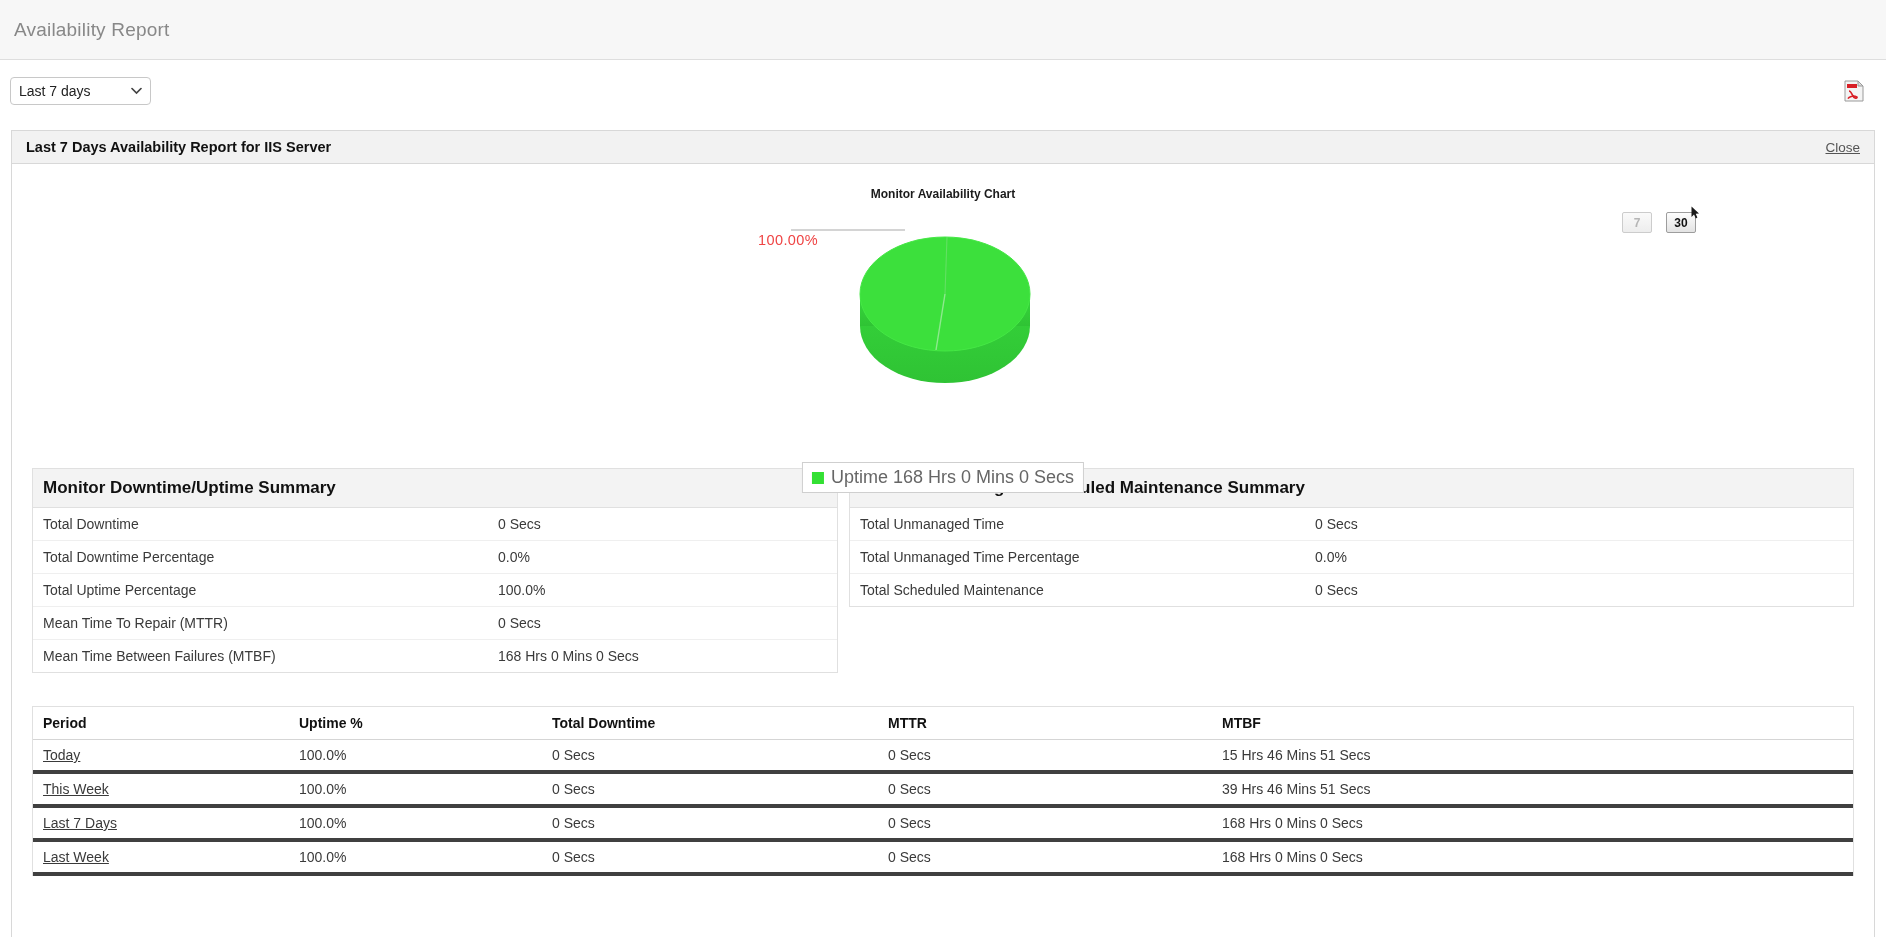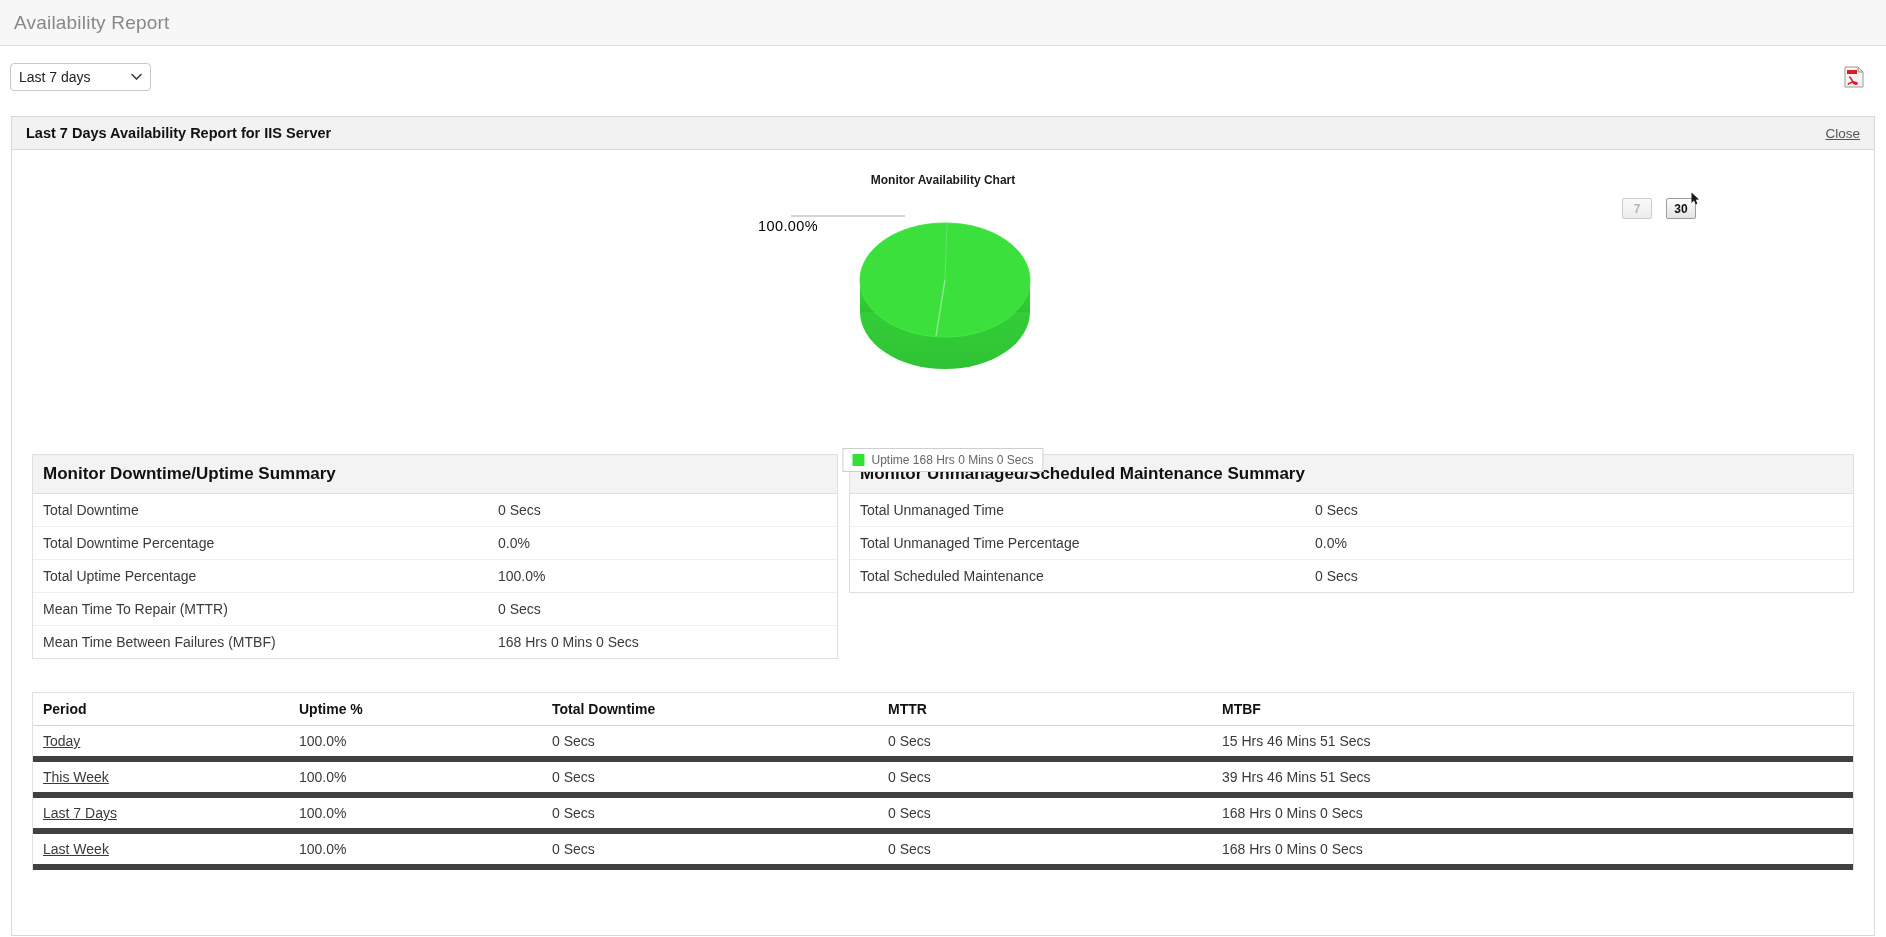--- a/index.html
+++ b/index.html
@@ -6,21 +6,21 @@
   html, body {
     margin: 0; padding: 0;
     width: 1886px; height: 937px;
     background: #ffffff;
     font-family: "Liberation Sans", sans-serif;
     overflow: hidden;
   }
 
   
   .app-header {
-    height: 46px;
+    height: 60px;
     background: #f7f7f7;
     border-bottom: 1px solid #dedede;
     display: flex;
     align-items: center;
     padding-left: 14px;
   }
   .app-title {
     font-size: 19px;
     color: #888888;
     font-weight: normal;
@@ -145,36 +145,36 @@
     top: 55px;
     height: 200px;
   }
   .pie-svg { position: absolute; left: 50%; transform: translateX(-50%); top: 0; }
   .pie-label {
     position: absolute;
     left: 50%;
     margin-left: -185px;
     top: 13px;
     font-size: 14.5px;
-    color: #000000;
+    color: #ef4444;
     font-family: "Liberation Sans", sans-serif;
     letter-spacing: .4px;
   }
   .legend {
     position: absolute;
     left: 50%;
     transform: translateX(-50%);
     top: 243px;
     border: 1px solid #cfcfcf;
     background: #ffffff;
     padding: 4px 9px;
     display: flex;
     align-items: center;
     gap: 7px;
-    font-size: 12px;
+    font-size: 18px;
     color: #666666;
   }
   .legend-swatch {
     width: 12px; height: 12px;
     background: #33e033;
     display: inline-block;
   }
 
   
   .summary-row {
@@ -225,21 +225,21 @@
     font-size: 14px;
     font-weight: bold;
     color: #111;
     padding: 8px 10px;
     border-bottom: 1px solid #d5d5d5;
   }
   table.hist-tbl td {
     font-size: 14px;
     color: #3a3a3a;
     padding: 7px 10px;
-    border-bottom: 6px solid #404040;
+    border-bottom: 4px solid #404040;
   }
   .hist-link {
     color: #3a3a3a;
     text-decoration: underline;
     cursor: pointer;
   }
   .col-period { width: 256px; }
   .col-uptime { width: 253px; }
   .col-down   { width: 336px; }
   .col-mttr   { width: 334px; }

